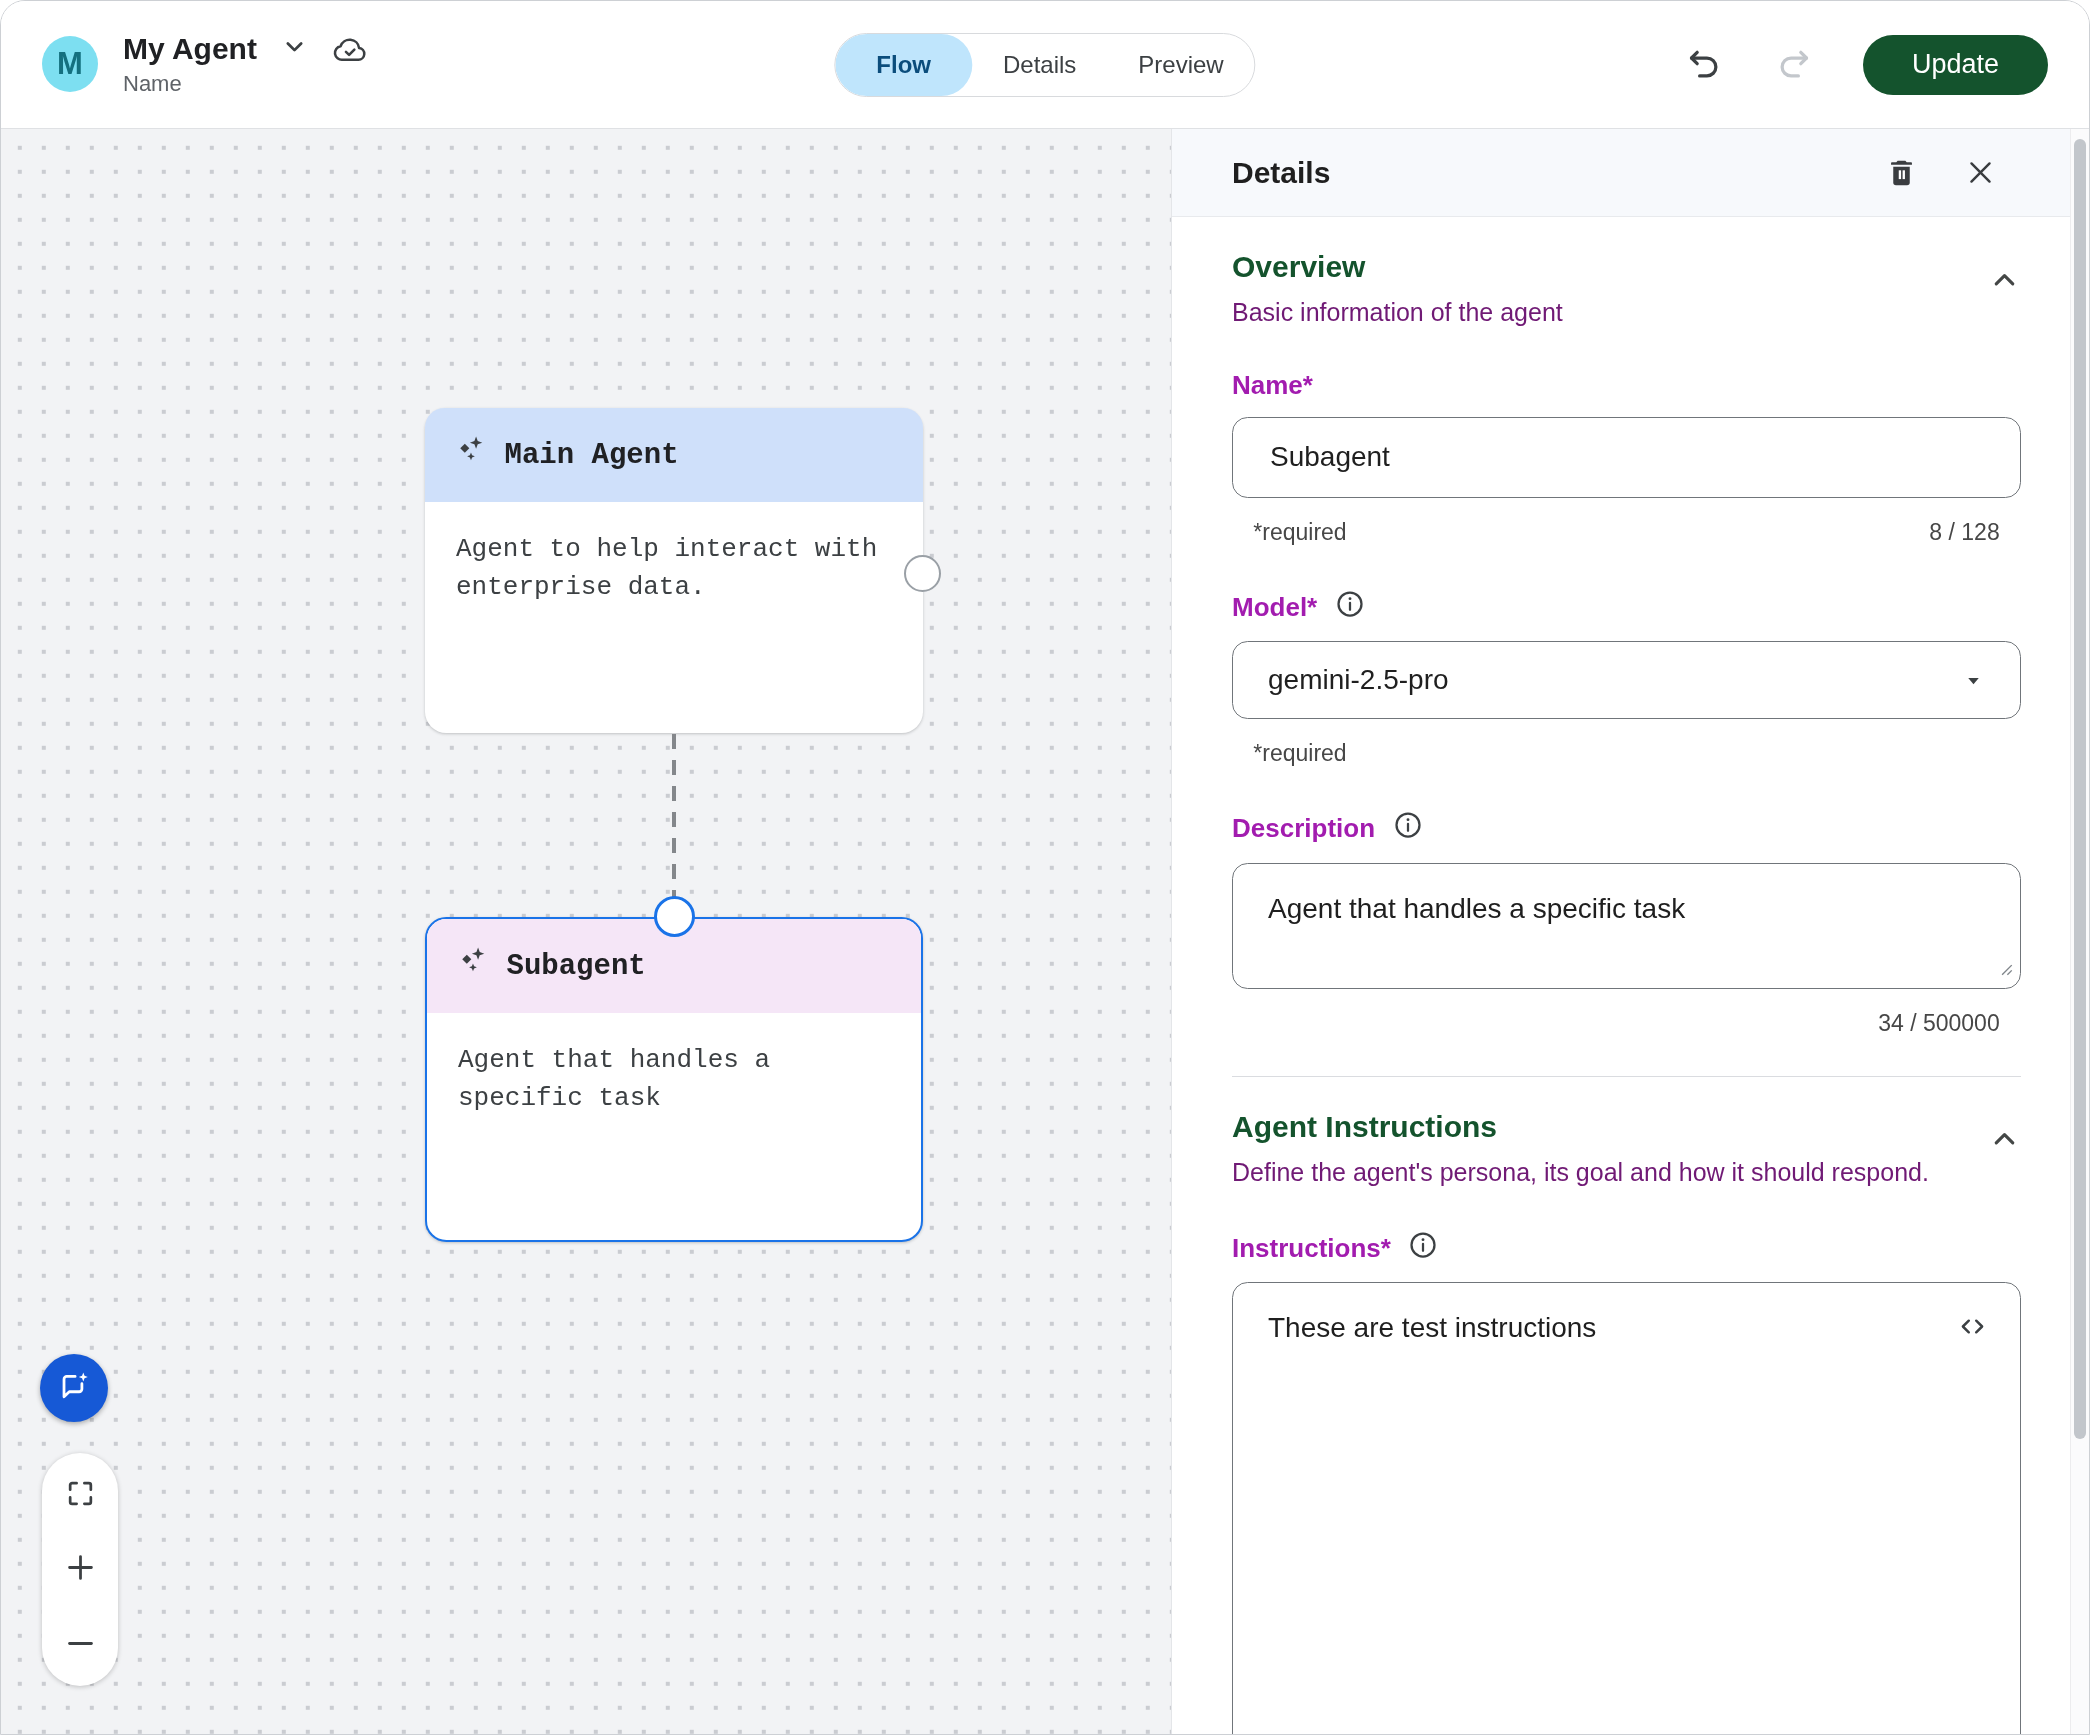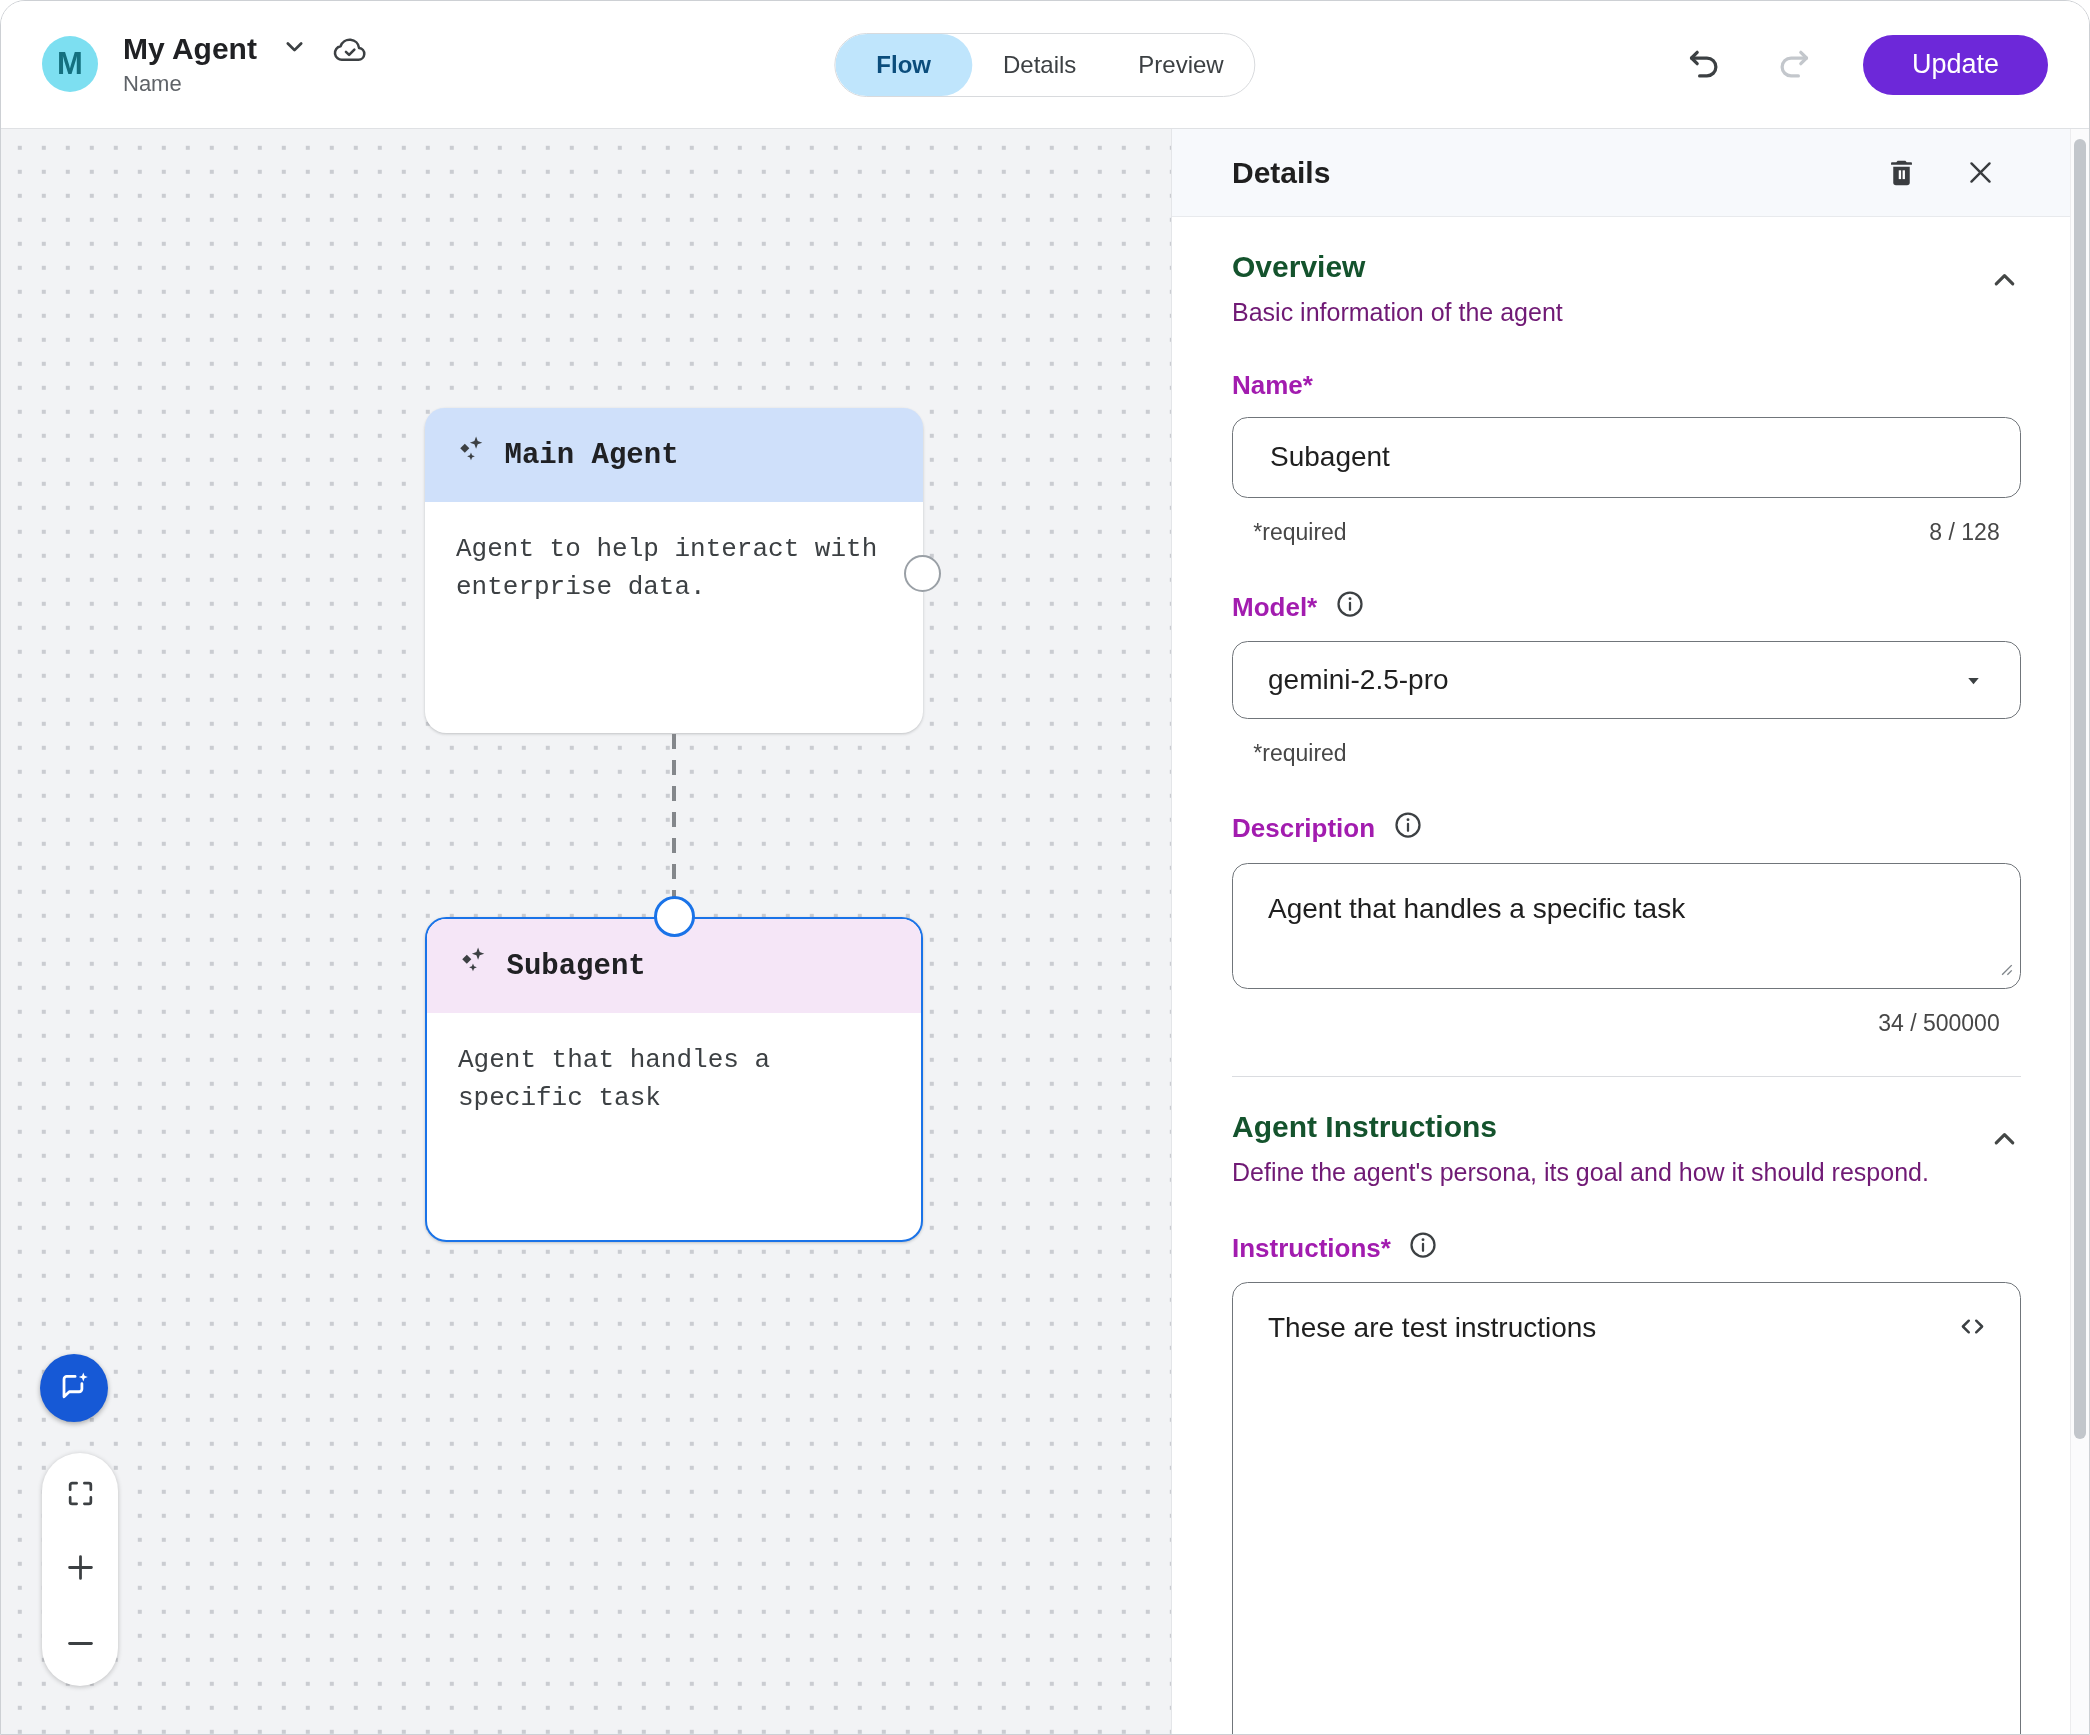--- a/index.html
+++ b/index.html
@@ -21,21 +21,21 @@
   .hicon svg { display: block; }
 
   .tabs { position: absolute; left: 50%; top: 50%; transform: translate(-50%,-50%); height: 64px;
           border: 1.9px solid #d8dadd; border-radius: 33px; background: #fff; display: flex;
           align-items: center; overflow: hidden; }
   .tab { font-size: 24px; color: #3c4043; padding: 0 31px; height: 100%; display: flex; align-items: center; cursor: default; }
   .tab.active { background: #bfe5fc; color: #0b4d7c; font-weight: 700; border-radius: 33px; padding: 0 41px; }
 
   .header-actions { margin-left: auto; display: flex; align-items: center; gap: 50px; }
   .icon-btn { background: none; border: none; display: flex; align-items: center; }
-  .update-btn { height: 60px; padding: 0 49px; border-radius: 30px; background: #6d28d9; color: #fff;
+  .update-btn { height: 60px; padding: 0 49px; border-radius: 30px; background: #14532d; color: #fff;
                 font-size: 27px; border: none; display: flex; align-items: center; font-family: inherit; }
 
   
   .main { flex: 1; display: flex; min-height: 0; }
 
   .canvas { flex: 1; position: relative; background-color: #f2f3f5;
             background-image: radial-gradient(circle, #caccd1 2.2px, transparent 2.3px);
             background-size: 24px 24px; background-position: 6.8px 6.8px; font-family: Liberation Mono, monospace; }
 
   .node { position: absolute; width: 498px; height: 325px; background: #fff; border-radius: 21.3px;

